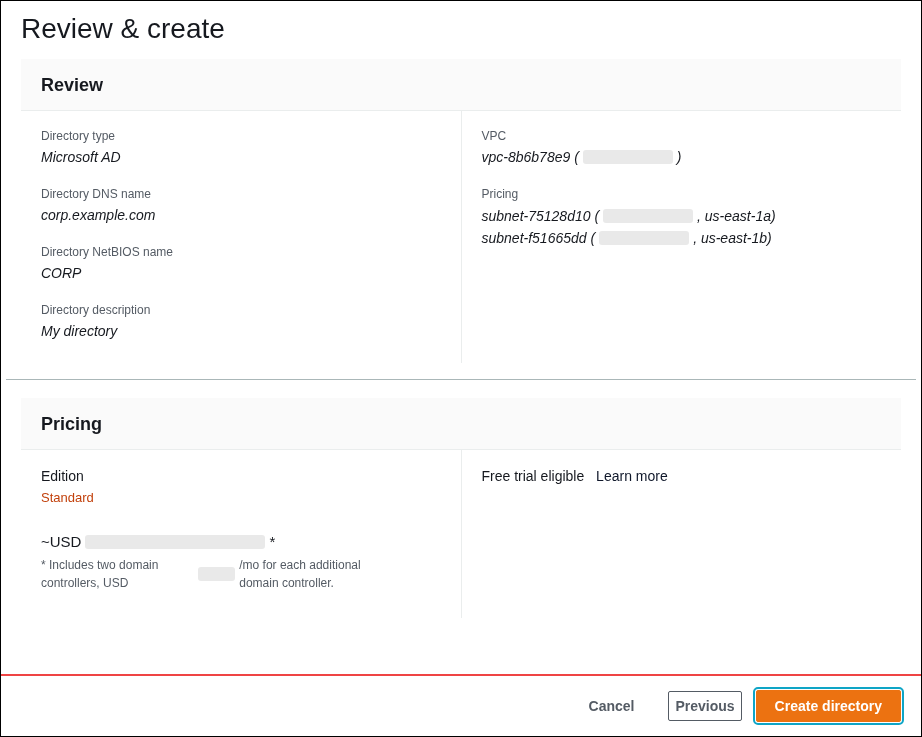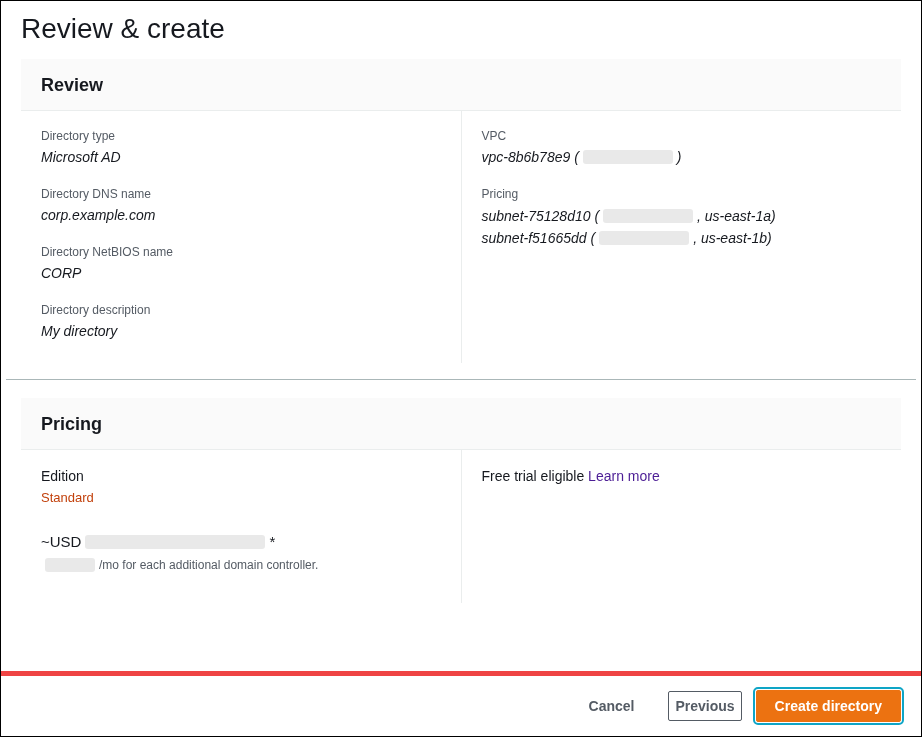--- a/index.html
+++ b/index.html
@@ -123,29 +123,30 @@
     .trial-title {
       color: #16191f;
       font-size: 14px;
     }
     .trial-sub {
       color: #545b64;
       font-size: 14px;
       margin-top: 6px;
     }
     .link {
-      color: #4c1d95;
+      color: #0f172a;
       cursor: pointer;
+      margin-left: 8px;
     }
     .footer {
       position: absolute;
       bottom: 0;
       left: 0;
       right: 0;
-      border-top: 5px solid #ef4444;
+      border-top: 2px solid #ef4444;
       padding: 14px 20px;
       display: flex;
       justify-content: flex-end;
       align-items: center;
       gap: 14px;
       background: #fff;
     }
     .btn {
       font-size: 14px;
       font-weight: 700;
@@ -242,20 +243,21 @@
       <div class="pricing-col pricing-col-left">
         <div class="edition-label">Edition</div>
         <div class="edition-value">Standard</div>
         <div class="price-line">
           <span>~USD</span>
           <span class="redacted wide"></span>
           <span>*</span>
         </div>
         <div class="footnote">
           <span class="foot-inline">
+            <span>* Includes two domain controllers, USD </span>
             <span class="redacted med"></span>
             <span>/mo for each additional domain controller.</span>
           </span>
         </div>
       </div>
       <div class="pricing-col">
         <div class="trial-title">
           <span>Free trial eligible </span>
           <span class="link">Learn more</span>
         </div>

